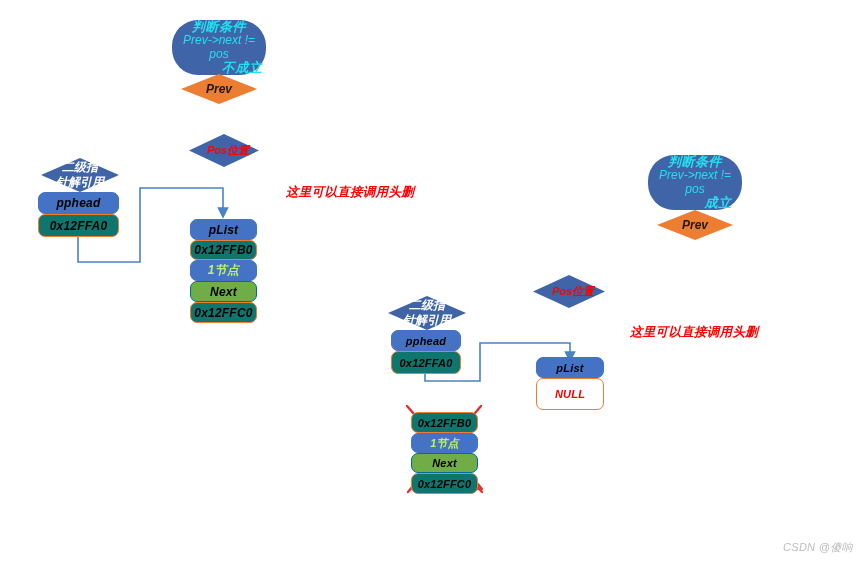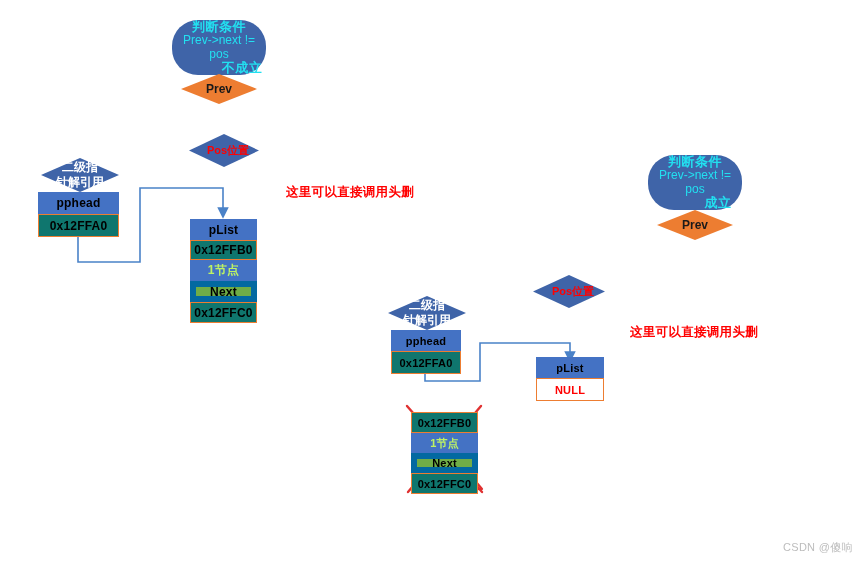--- a/index.html
+++ b/index.html
@@ -13,20 +13,21 @@
     background: #ffffff;
     font-family: "Liberation Sans", "DejaVu Sans", sans-serif;
     overflow: hidden;
     position: relative;
   }
   #canvas {
     position: absolute;
     left: 0; top: 0;
     width: 864px;
     height: 564px;
+    font-style: italic;
   }
   .abs { position: absolute; }
 
   
   .cond-bubble {
     background: #3F64A8;
     border-radius: 26px;
     color: #22E0F0;
     text-align: center;
     display: flex;
@@ -76,34 +77,35 @@
 
   
   .cell {
     box-sizing: border-box;
     display: flex;
     align-items: center;
     justify-content: center;
     font-size: 12px;
     font-weight: bold;
     letter-spacing: .2px;
+    border-radius: 7px;
   }
   .cell-blue {
     background: #4472C4;
     border: 1px solid #4472C4;
     color: #000000;
   }
   .cell-blue-cyan {
     background: #4472C4;
     border: 1px solid #4472C4;
     color: #bef264;
   }
   .cell-green {
     background: #70AD47;
-    border: 6px solid #0369a1;
+    border: 1px solid #0369a1;
     color: #000000;
   }
   .cell-white {
     background: #0f766e;
     border: 1.5px solid #ED7D31;
     color: #000000;
   }
   .cell-white-red {
     background: #ffffff;
     border: 1.5px solid #ED7D31;
@@ -228,21 +230,21 @@
     </span>
   </div>
 
   <div class="abs" style="left:391px; top:330px; width:70px; height:44px;">
     <div class="cell cell-blue" style="width:70px; height:21px; font-size:11px;">pphead</div>
     <div class="cell cell-white" style="width:70px; height:23px; font-size:11px;">0x12FFA0</div>
   </div>
 
   <div class="abs" style="left:536px; top:357px; width:68px; height:44px;">
     <div class="cell cell-blue" style="width:68px; height:21px; font-size:11px;">pList</div>
-    <div class="cell cell-white-red" style="width:68px; height:23px; font-size:11px;">NULL</div>
+    <div class="cell cell-white-red" style="width:68px; height:32px; font-size:11px;">NULL</div>
   </div>
 
   <div class="abs" style="left:411px; top:412px; width:67px; height:82px;">
     <div class="cell cell-white" style="width:67px; height:21px; font-size:11px;">0x12FFB0</div>
     <div class="cell cell-blue-cyan" style="width:67px; height:20px; font-size:11px;">1节点</div>
     <div class="cell cell-green" style="width:67px; height:20px; font-size:11px;">Next</div>
     <div class="cell cell-white" style="width:67px; height:21px; font-size:11px;">0x12FFC0</div>
   </div>
 
   <div class="abs note-red" style="left:630px; top:324px;">这里可以直接调用头删</div>

